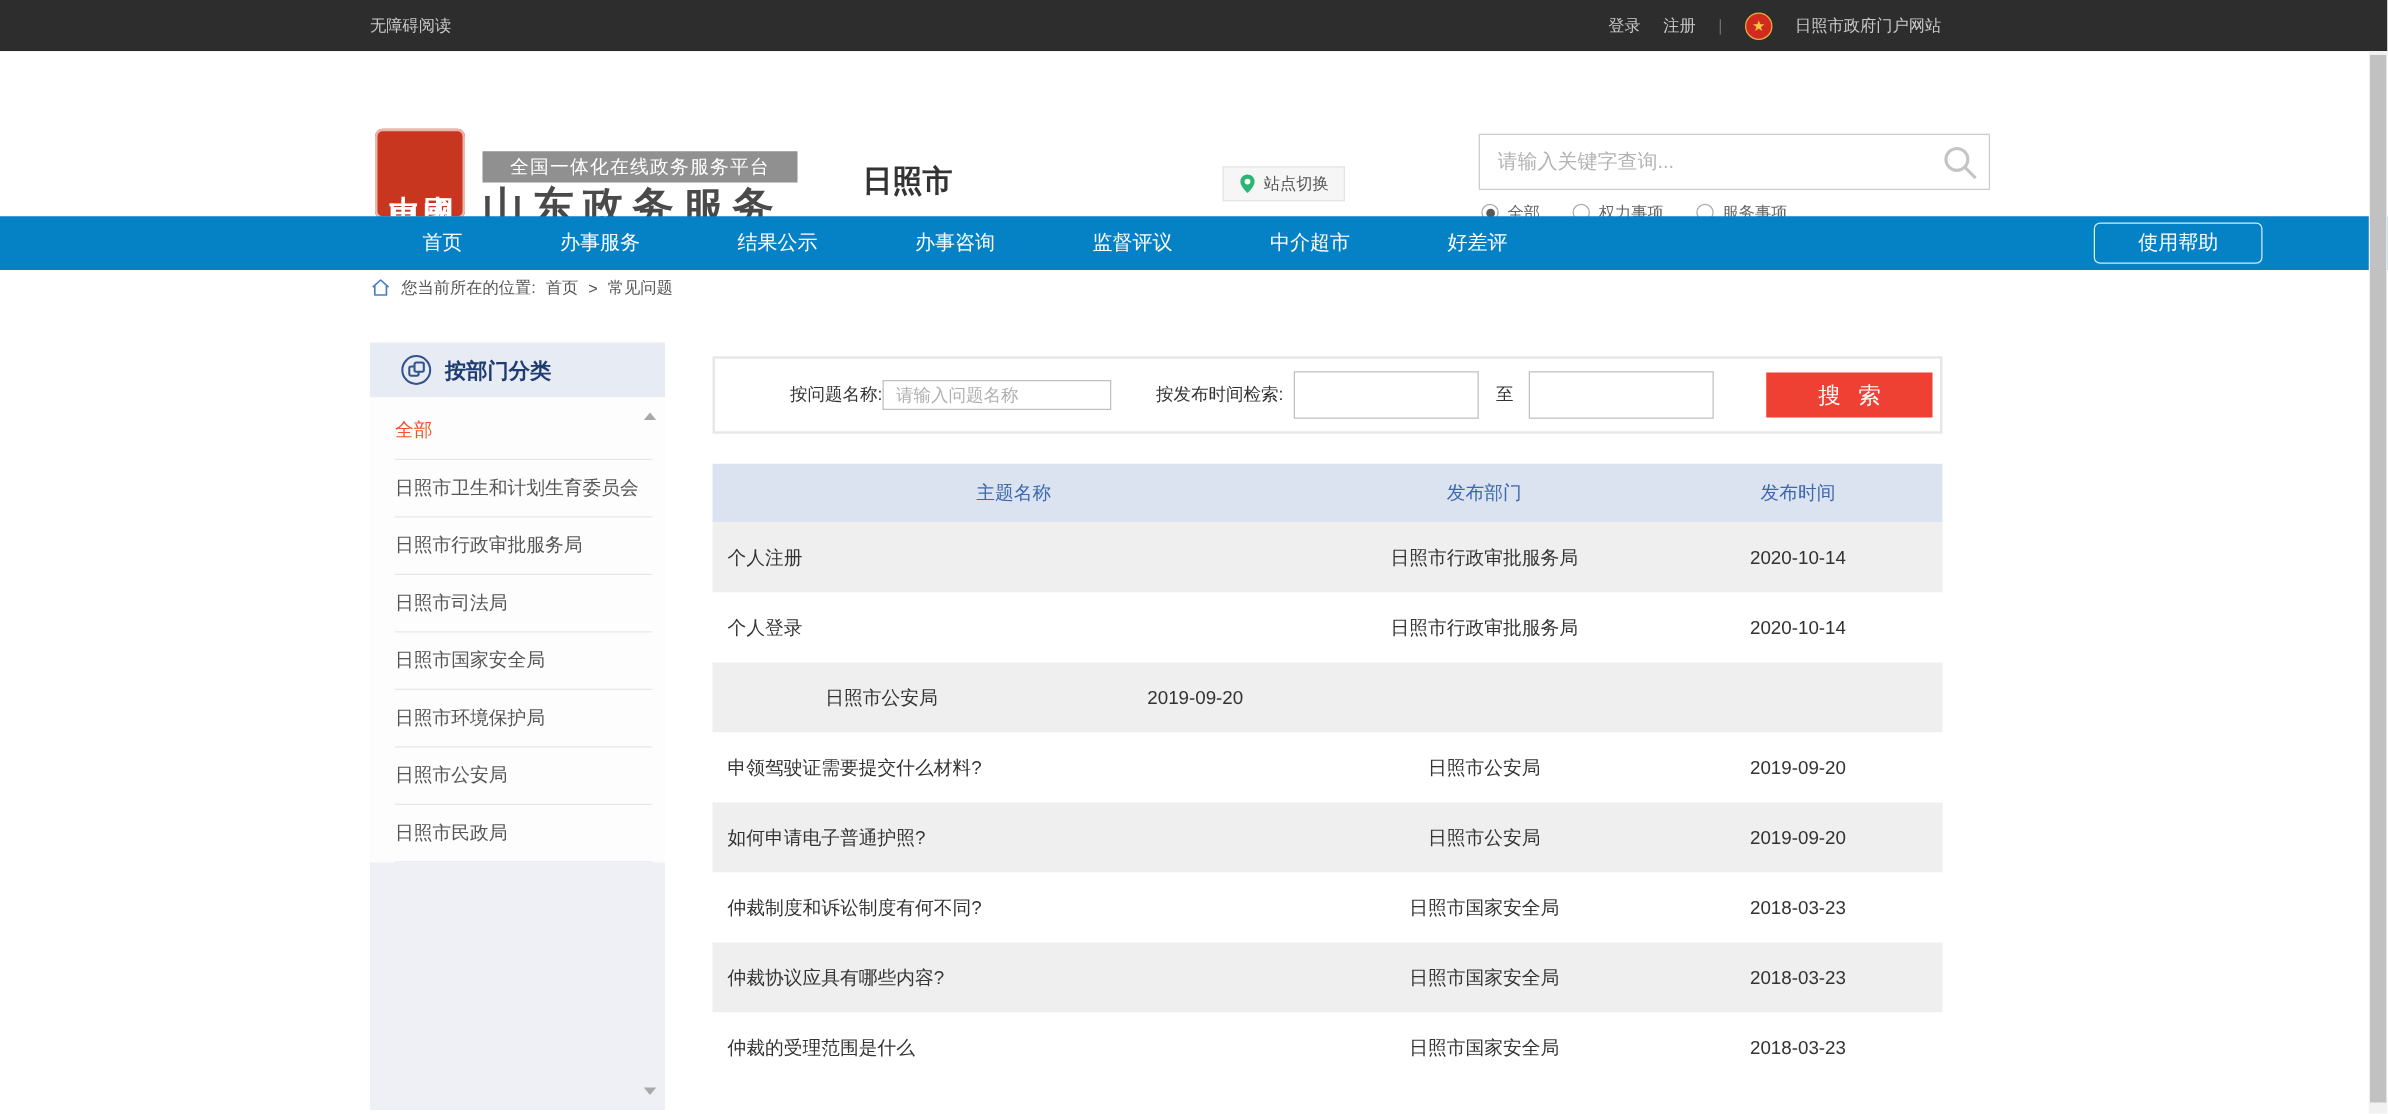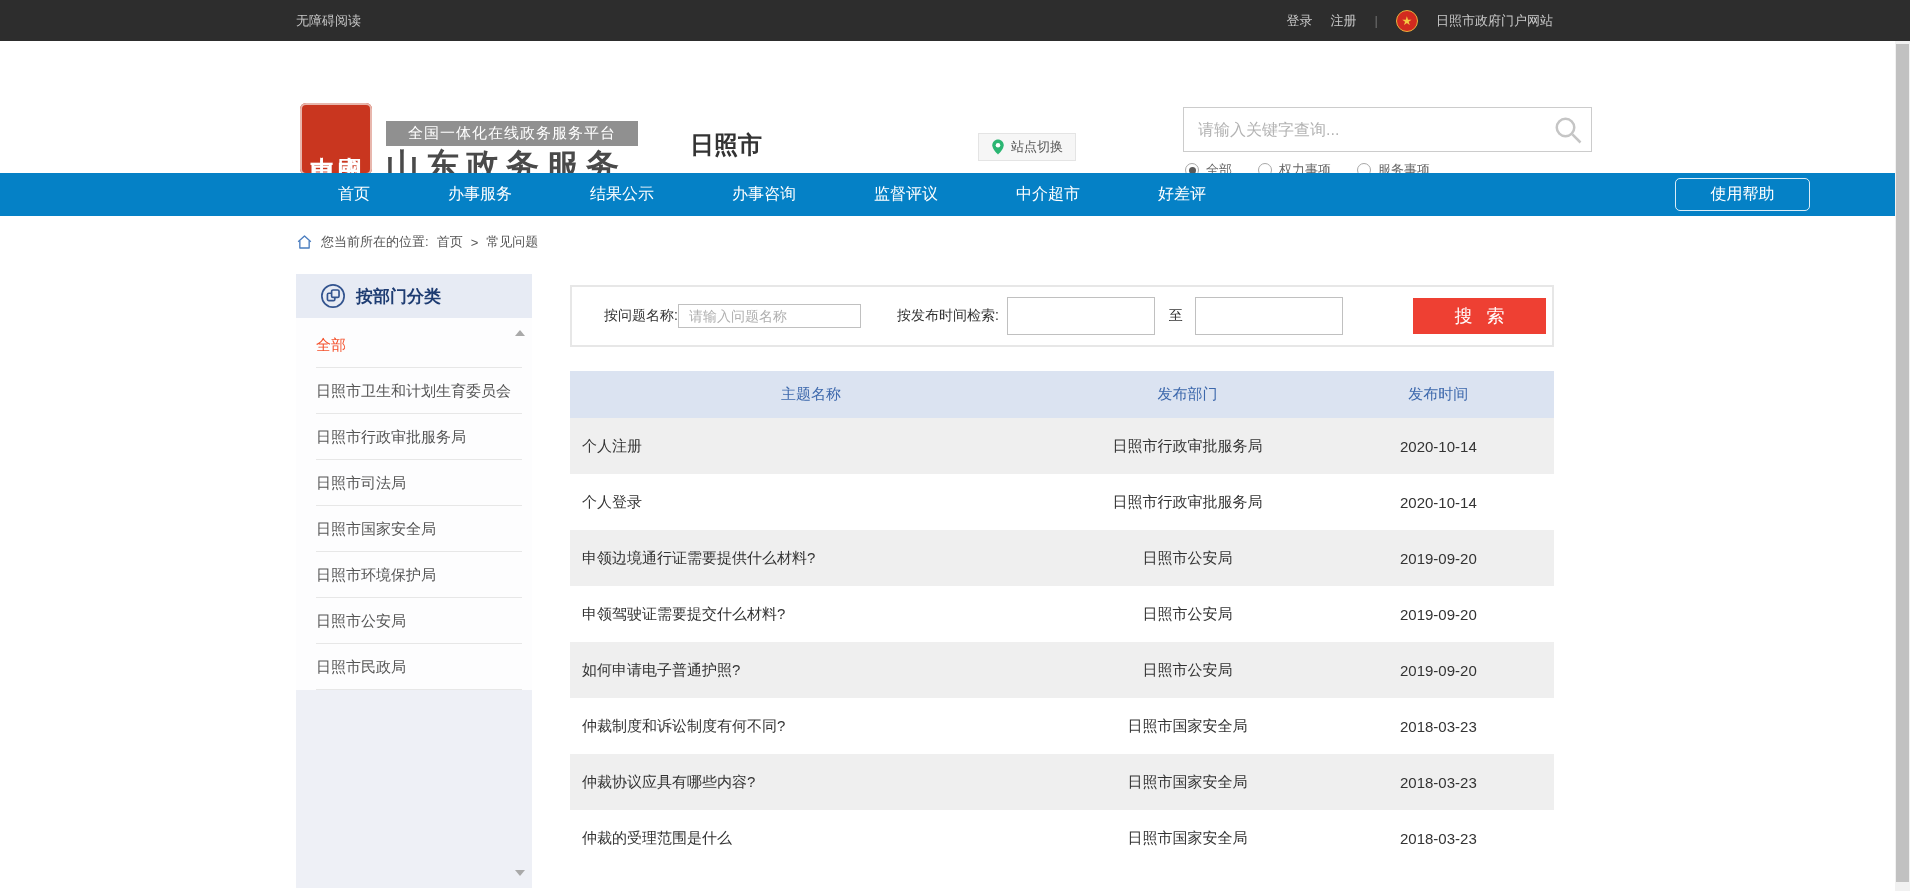--- a/index.html
+++ b/index.html
@@ -49,21 +49,21 @@
   
   .nav { position:absolute; top:173px; left:0; width:1910px; height:43px; background:#0581c6;
     display:flex; align-items:center; }
   .nav-items { display:flex; align-items:center; gap:78px; padding-left:338px; }
   .nav-items a { color:#fff; font-size:16px; text-decoration:none; cursor:pointer; white-space:nowrap; }
   .help-btn { position:absolute; left:1675px; top:5px; width:135px; height:33px;
     border:1px solid rgba(255,255,255,.85); border-radius:5px; color:#fff; font-size:16px;
     background:transparent; display:flex; align-items:center; justify-content:center; cursor:pointer; }
 
   
-  .crumb { position:absolute; top:216px; left:296px; height:52px; display:flex;
+  .crumb { position:absolute; top:204px; left:296px; height:52px; display:flex;
     align-items:center; gap:8px; font-size:13px; color:#555; }
   .crumb svg { width:17px; height:16px; }
   .crumb a { color:#555; text-decoration:none; cursor:pointer; }
 
   
   .content { position:absolute; top:274px; left:296px; width:1258px; display:flex; gap:38px;justify-content:flex-end; }
 
   .sidebar { width:236px; height:614px; display:flex; flex-direction:column; position:relative;
     background:#fff; }
   .side-head { height:44px; background:#e7ebf4; display:flex; align-items:center; gap:10px;
@@ -79,21 +79,21 @@
     border-left:5px solid transparent; border-right:5px solid transparent;
     border-bottom:6px solid #a9a9a9; cursor:pointer; }
   .tri-down { position:absolute; right:7px; bottom:12px; width:0; height:0;
     border-left:5px solid transparent; border-right:5px solid transparent;
     border-top:6px solid #a9a9a9; cursor:pointer; }
 
   .main { flex:1; }
 
   
   .filter { margin-top:11px; height:62px; border:2px solid #e7e7e7; display:flex;
-    align-items:center; padding:0 6px 0 32px; }
+    align-items:center; padding:0 6px 0 60px; }
   .filter label { font-size:14px; color:#333; }
   .f-name-input { width:183px; height:24px; border:1px solid #c0c0c0; margin-left:0;
     font-size:14px; color:#333; padding:0 10px; outline:none; font-family:Liberation Sans, sans-serif; }
   .f-name-input::placeholder { color:#b0b0b0; }
   .f-date-label { margin-left:36px; }
   .f-date { width:148px; height:38px; border:1px solid #c0c0c0; margin-left:8px;
     font-size:14px; padding:0 8px; outline:none; font-family:inherit; }
   .f-to { margin-left:14px; font-size:14px; color:#333; }
   .f-date2 { margin-left:12px; }
   .search-btn { margin-left:auto; width:133px; height:36px; background:#ee4033; color:#fff;
@@ -244,21 +244,20 @@
         <div class="col-name">个人注册</div>
         <div class="col-dept">日照市行政审批服务局</div>
         <div class="col-date">2020-10-14</div>
       </div>
       <div class="trow">
         <div class="col-name">个人登录</div>
         <div class="col-dept">日照市行政审批服务局</div>
         <div class="col-date">2020-10-14</div>
       </div>
       <div class="trow">
-        <div class="col-name">申领边境通行证需要提供什么材料?</div>
         <div class="col-dept">日照市公安局</div>
         <div class="col-date">2019-09-20</div>
       </div>
       <div class="trow">
         <div class="col-name">申领驾驶证需要提交什么材料?</div>
         <div class="col-dept">日照市公安局</div>
         <div class="col-date">2019-09-20</div>
       </div>
       <div class="trow">
         <div class="col-name">如何申请电子普通护照?</div>

